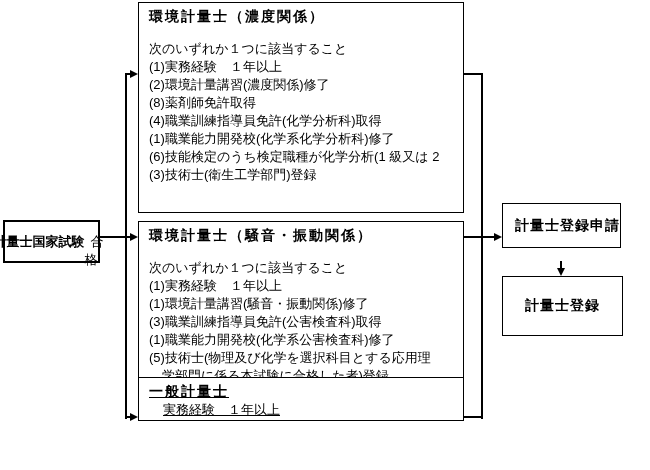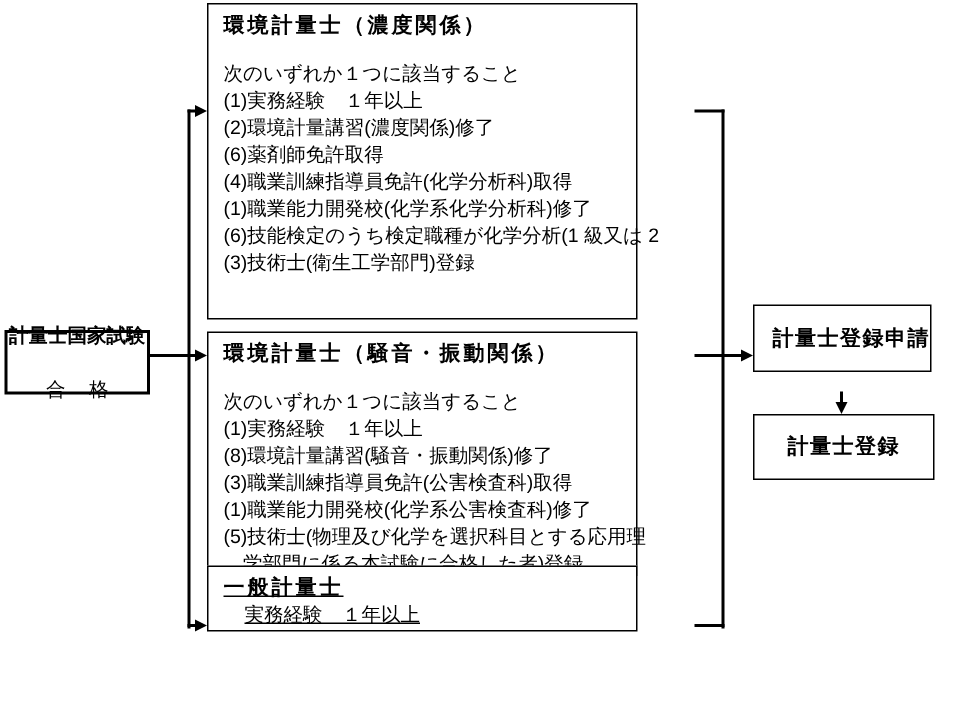--- a/index.html
+++ b/index.html
@@ -5,38 +5,38 @@
   html, body { margin: 0; padding: 0; background: #fff; }
   .canvas {
     position: relative; width: 650px; height: 470px; background: #ffffff;
     font-family: "Liberation Sans", "DejaVu Sans", sans-serif;
     color: #000; overflow: hidden;
   }
   .box { position: absolute; background: #fff; border: 1px solid #000; box-sizing: border-box; }
 
   
   .exam { left: 3px; top: 220px; width: 97px; height: 43px; border-width: 2px;
-          display: flex; flex-direction: column; align-items: center; justify-content: center; }
+          display: flex; flex-direction: row; align-items: center; justify-content: center; }
   .exam-title { font-weight: bold; font-size: 13px; letter-spacing: 0px; white-space: nowrap; }
   .exam-sub { font-size: 13px; letter-spacing: 6px; margin-top: 18px; text-indent: 6px; }
 
   
-  .path { left: 138px; width: 287px; padding: 4px 8px 0 10px; }
+  .path { left: 138px; width: 326px; padding: 4px 8px 0 10px; }
   .p1 { top: 2px;   height: 211px; }
   .p2 { top: 221px; height: 163px; }
   .p3 { top: 377px; height: 44px; text-decoration: underline; }
   .box-title { font-weight: bold; font-size: 14px; letter-spacing: 2px; margin: 1px 0 14px 0; white-space: nowrap; }
   .p3 .box-title { margin-bottom: 0px; }
   .bline { font-size: 13px; line-height: 18px; white-space: pre; }
   .p3 .bline { padding-left: 14px; }
 
   
   .apply { left: 502px; top: 203px; width: 119px; height: 45px;
            display: flex; align-items: center; justify-content: center; padding-left: 12px; }
-  .register { left: 502px; top: 276px; width: 121px; height: 44px;
+  .register { left: 502px; top: 276px; width: 121px; height: 60px;
               display: flex; align-items: center; justify-content: center; }
   .rlabel { font-weight: bold; font-size: 14px; letter-spacing: 1px; white-space: nowrap; }
 
   
   .h-line, .v-line { position: absolute; background: #000; }
   .h-line { height: 2px; }
   .v-line { width: 2px; }
   .arr-right { position: absolute; width: 0; height: 0;
                border-top: 4px solid transparent; border-bottom: 4px solid transparent;
                border-left: 8px solid #000; }
@@ -52,32 +52,32 @@
   <div class="box exam">
     <div class="exam-title">計量士国家試験</div>
     <div class="exam-sub">合 格</div>
   </div>
 
   <div class="box path p1">
     <div class="box-title">環境計量士（濃度関係）</div>
     <div class="bline">次のいずれか１つに該当すること</div>
     <div class="bline">(1)実務経験　１年以上</div>
     <div class="bline">(2)環境計量講習(濃度関係)修了</div>
-    <div class="bline">(6)薬剤師免許取得</div>
+    <div class="bline">(8)薬剤師免許取得</div>
     <div class="bline">(4)職業訓練指導員免許(化学分析科)取得</div>
     <div class="bline">(1)職業能力開発校(化学系化学分析科)修了</div>
     <div class="bline">(6)技能検定のうち検定職種が化学分析(1 級又は 2</div>
     <div class="bline">(3)技術士(衛生工学部門)登録</div>
   </div>
 
   <div class="box path p2">
     <div class="box-title">環境計量士（騒音・振動関係）</div>
     <div class="bline">次のいずれか１つに該当すること</div>
     <div class="bline">(1)実務経験　１年以上</div>
-    <div class="bline">(8)環境計量講習(騒音・振動関係)修了</div>
+    <div class="bline">(1)環境計量講習(騒音・振動関係)修了</div>
     <div class="bline">(3)職業訓練指導員免許(公害検査科)取得</div>
     <div class="bline">(1)職業能力開発校(化学系公害検査科)修了</div>
     <div class="bline">(5)技術士(物理及び化学を選択科目とする応用理</div>
     <div class="bline">　学部門に係る本試験に合格した者)登録</div>
   </div>
 
   <div class="box path p3">
     <div class="box-title">一般計量士</div>
     <div class="bline">実務経験　１年以上</div>
   </div>

